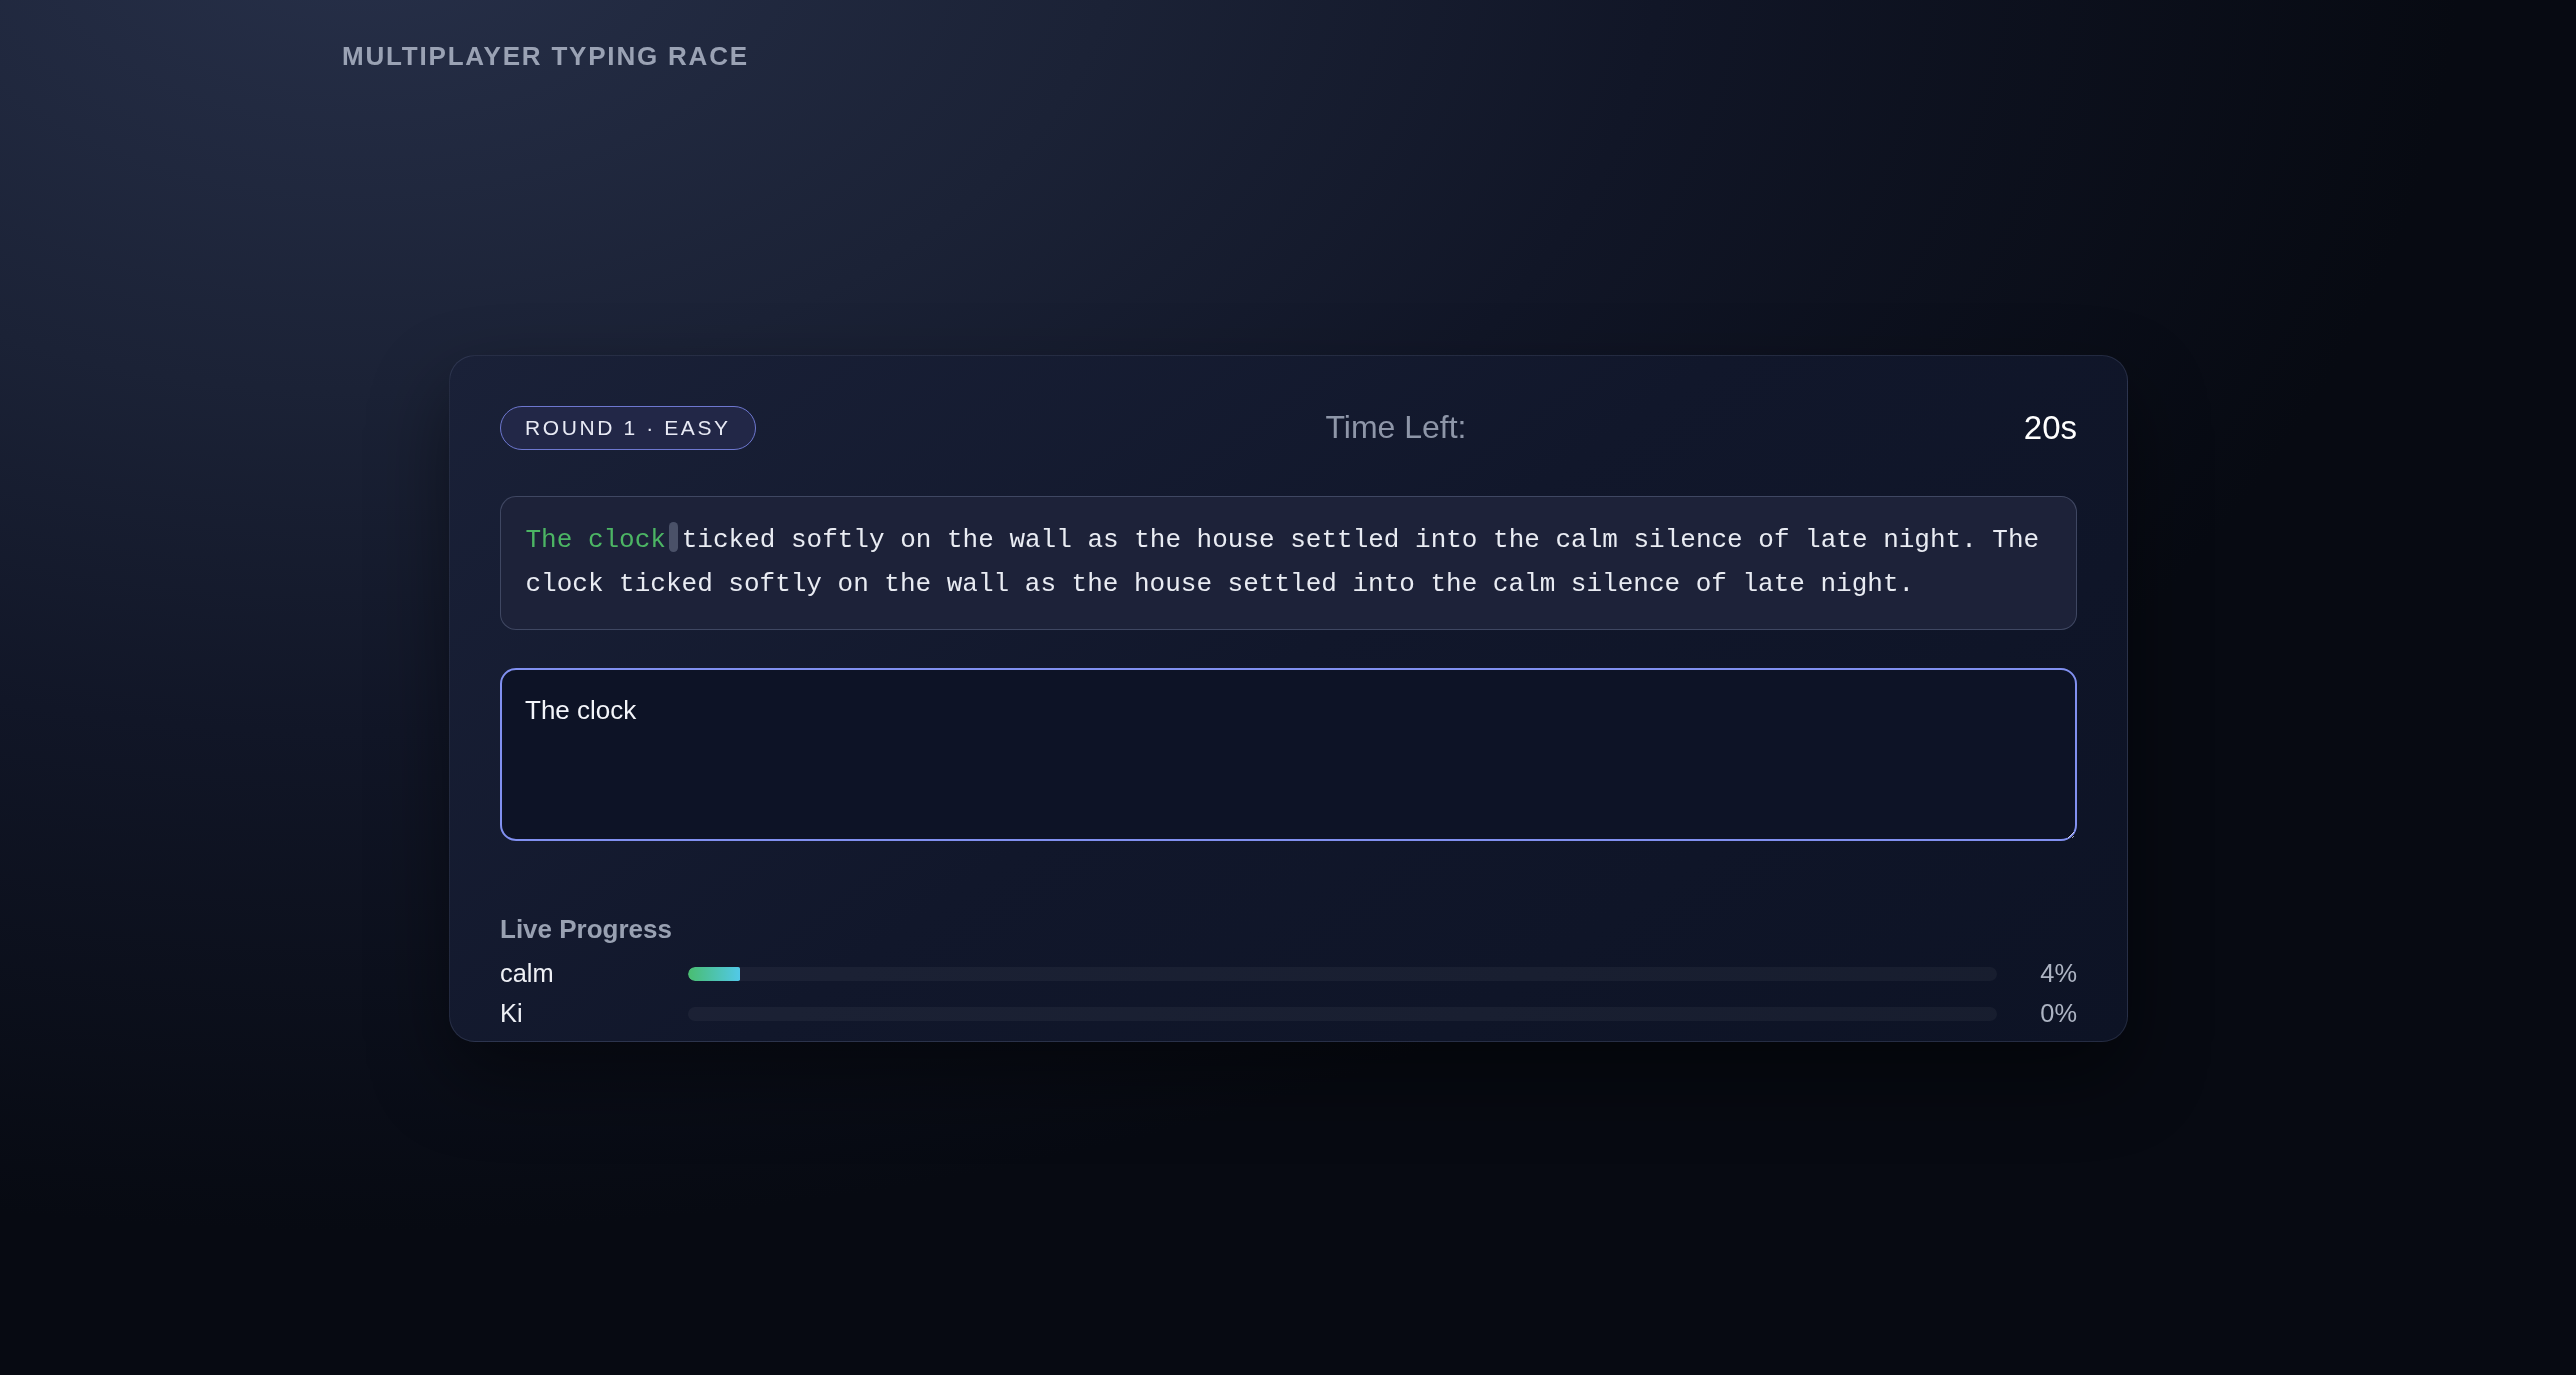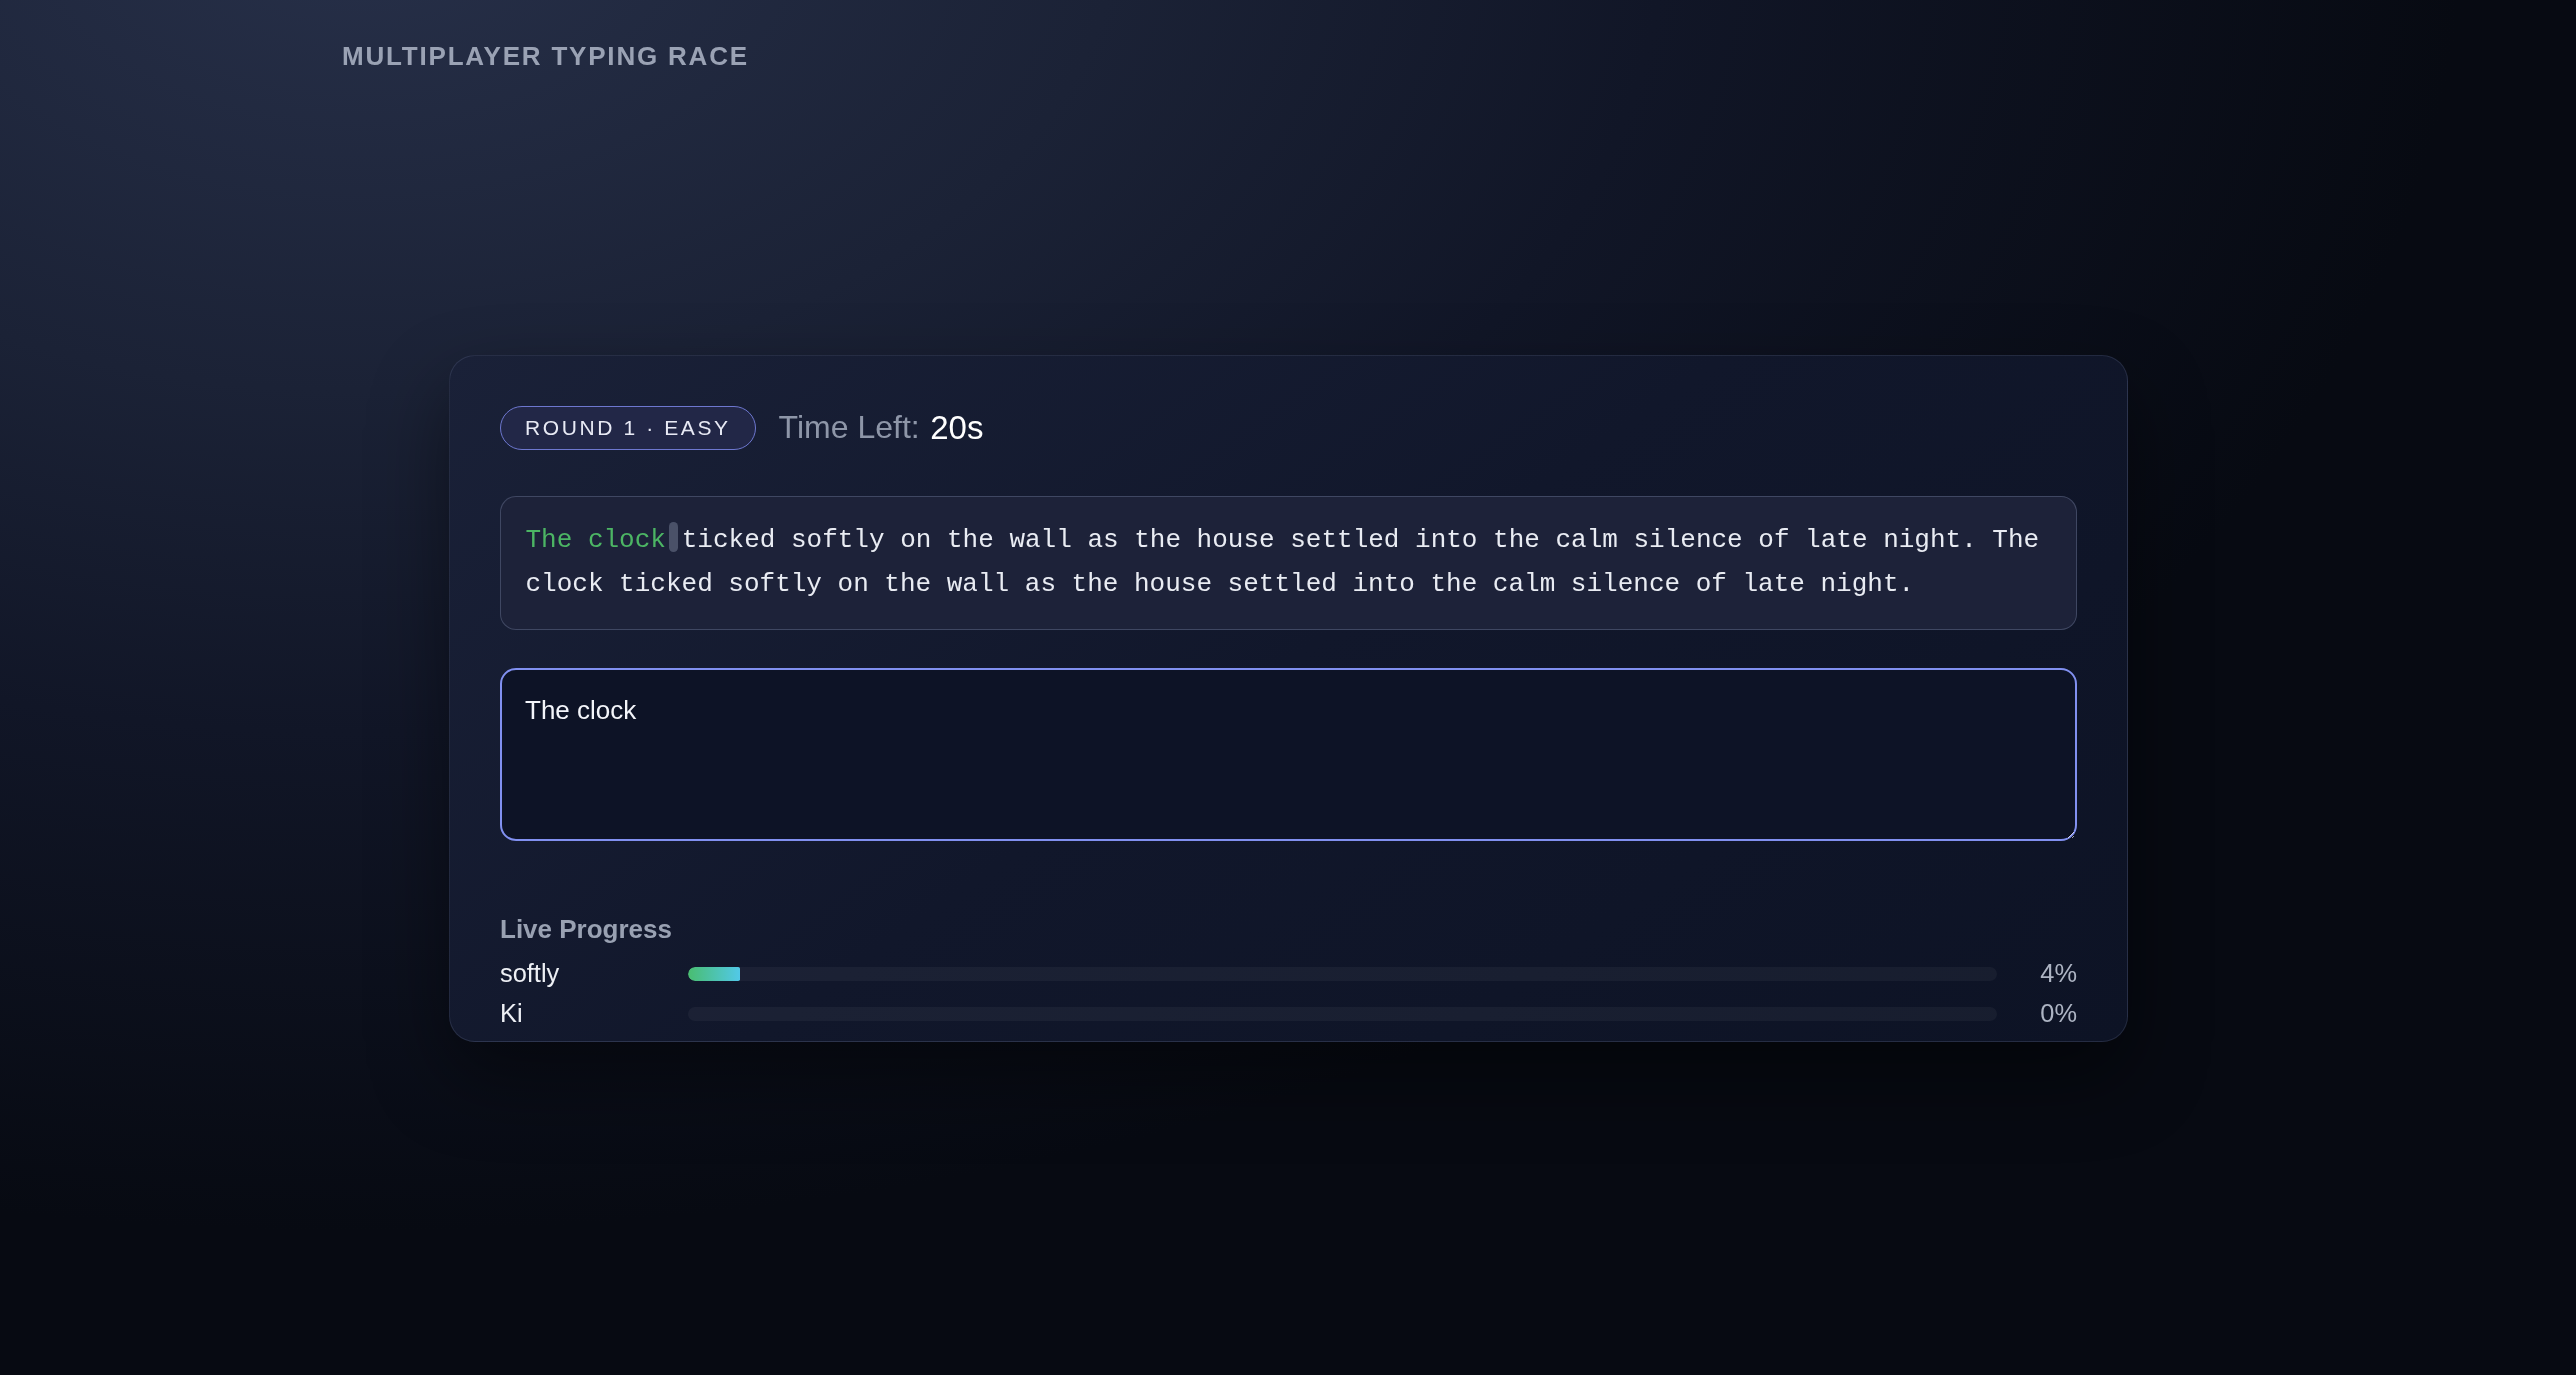--- a/index.html
+++ b/index.html
@@ -31,20 +31,21 @@
     padding: 50px;
     border-radius: 26px;
     border: 0.9px solid rgba(148, 160, 196, 0.16);
     background: linear-gradient(145deg, #1a2138 0%, #11172b 48%, #0d1325 100%);
     box-shadow: 0 35px 79px rgba(0, 0, 0, 0.45);
   }
 
   .card-header {
     display: flex;
     align-items: center;
+    justify-content: space-between;
   }
   .round-badge {
     display: inline-block;
     padding: 8.8px 24px;
     border: 1.8px solid #6d77cf;
     border-radius: 875px;
     background: #222747;
     color: #e8eaf5;
     font-size: 21px;
     letter-spacing: 2.6px;
@@ -160,21 +161,21 @@
   <div class="passage-box">
     <span class="typed-text">The clock</span><span class="typing-cursor"> </span><span class="remaining-text">ticked softly on the wall as the house settled into the calm silence of late night. The clock ticked softly on the wall as the house settled into the calm silence of late night.</span>
   </div>
 
   <textarea class="typing-input" spellcheck="false" style="">The clock</textarea>
 
   <div class="progress-heading">Live Progress</div>
 
   <div class="progress-rows">
   <div class="progress-row">
-    <span class="player-name">softly</span>
+    <span class="player-name">calm</span>
     <div class="progress-track">
       <div class="progress-fill" style="width: 4%;"></div>
     </div>
     <span class="player-percent">4%</span>
   </div>
 
   <div class="progress-row">
     <span class="player-name">Ki</span>
     <div class="progress-track">
       

